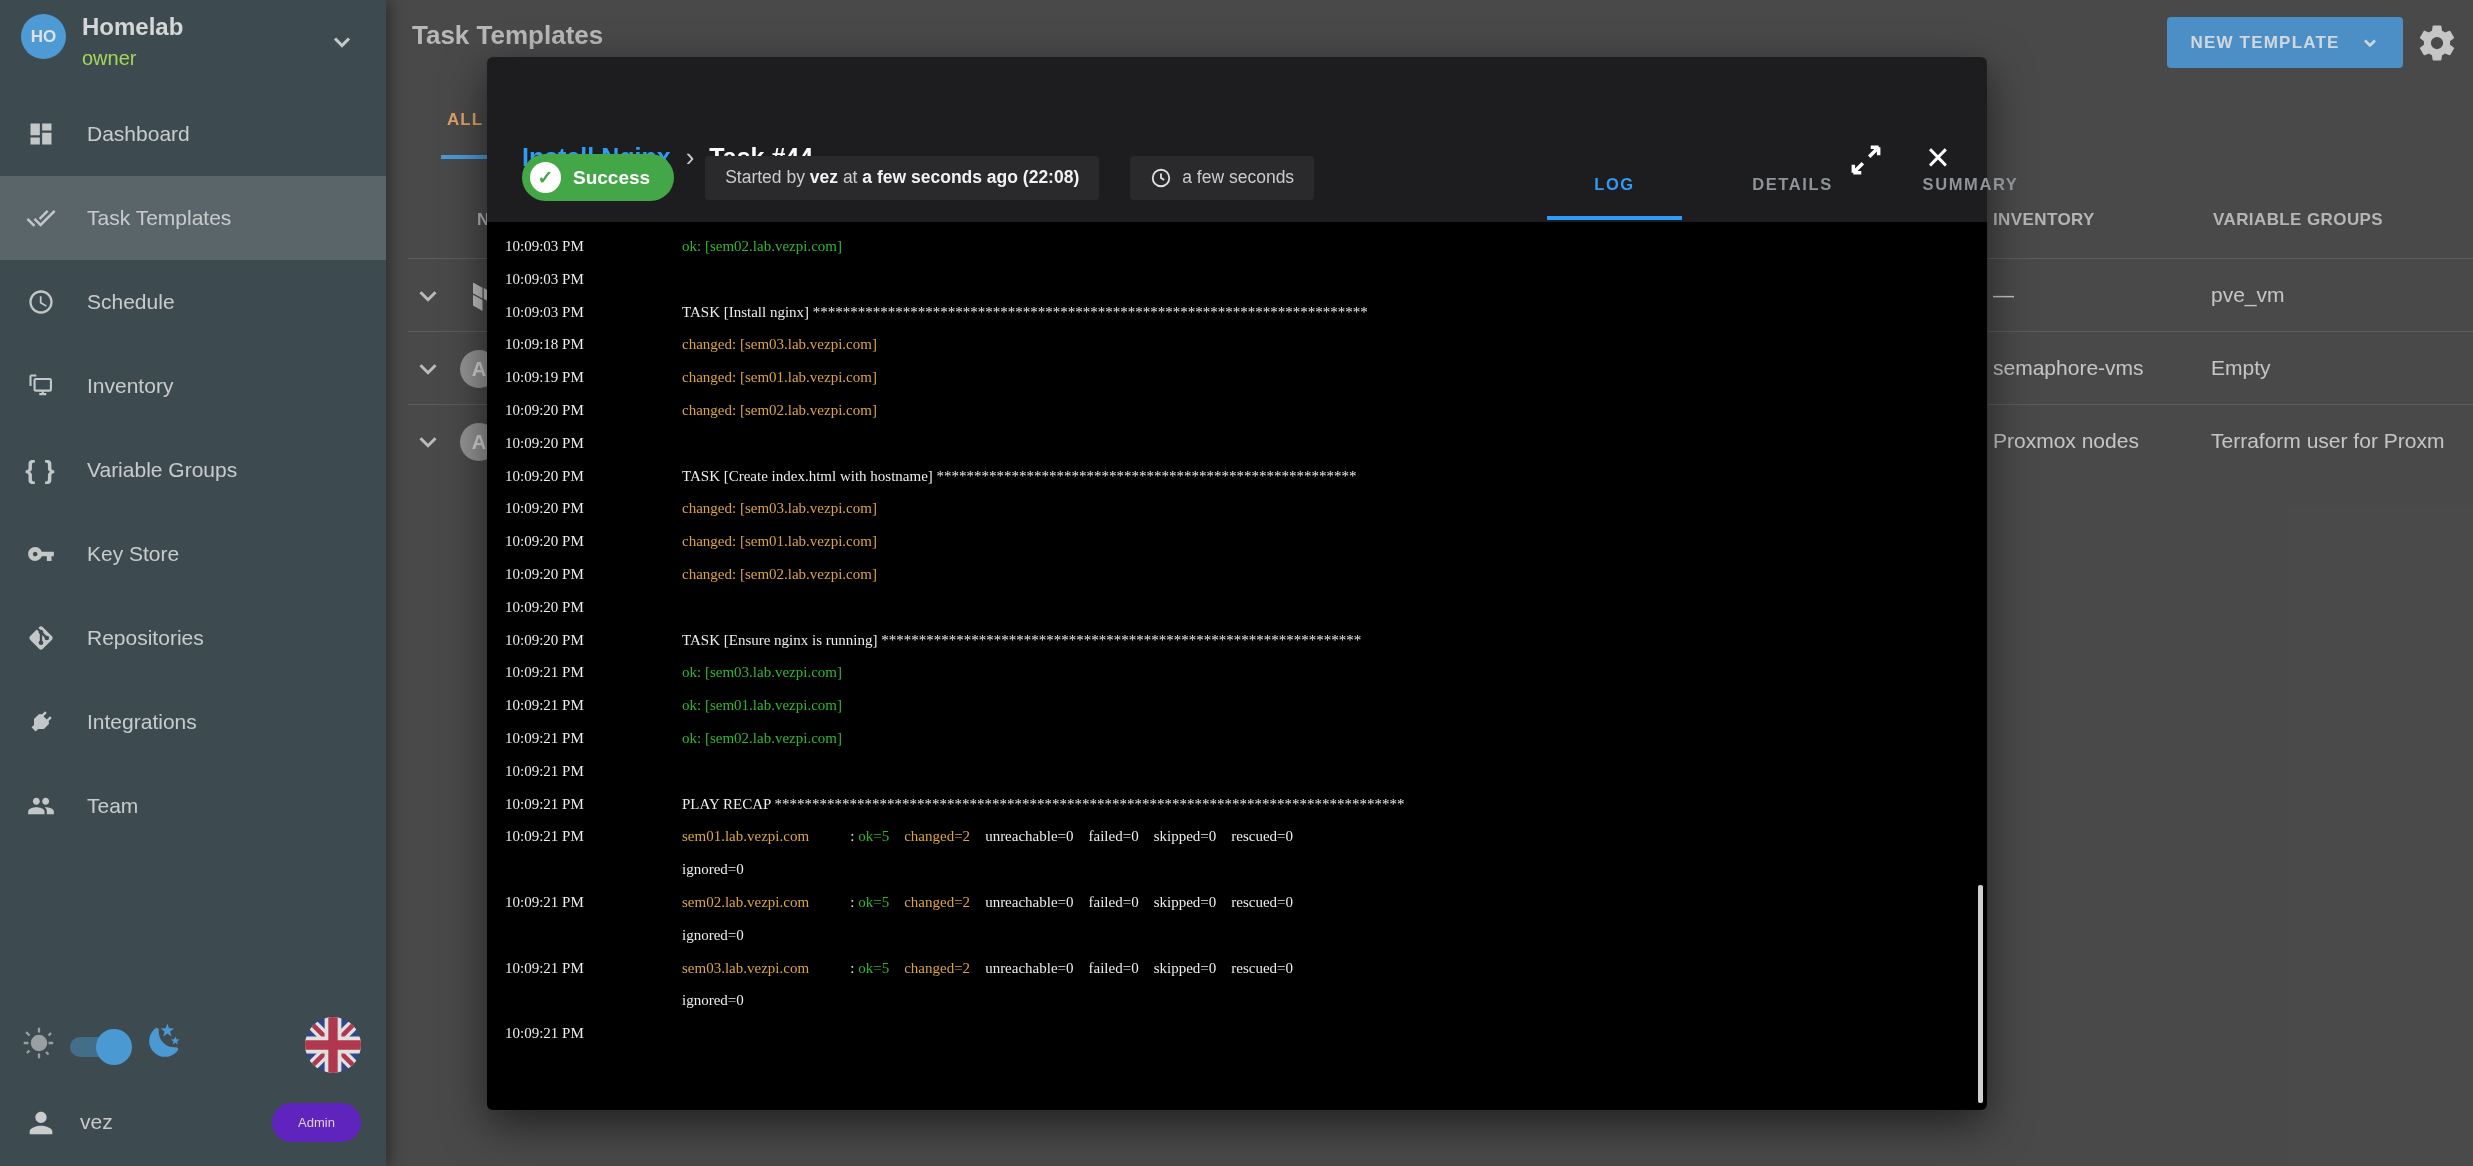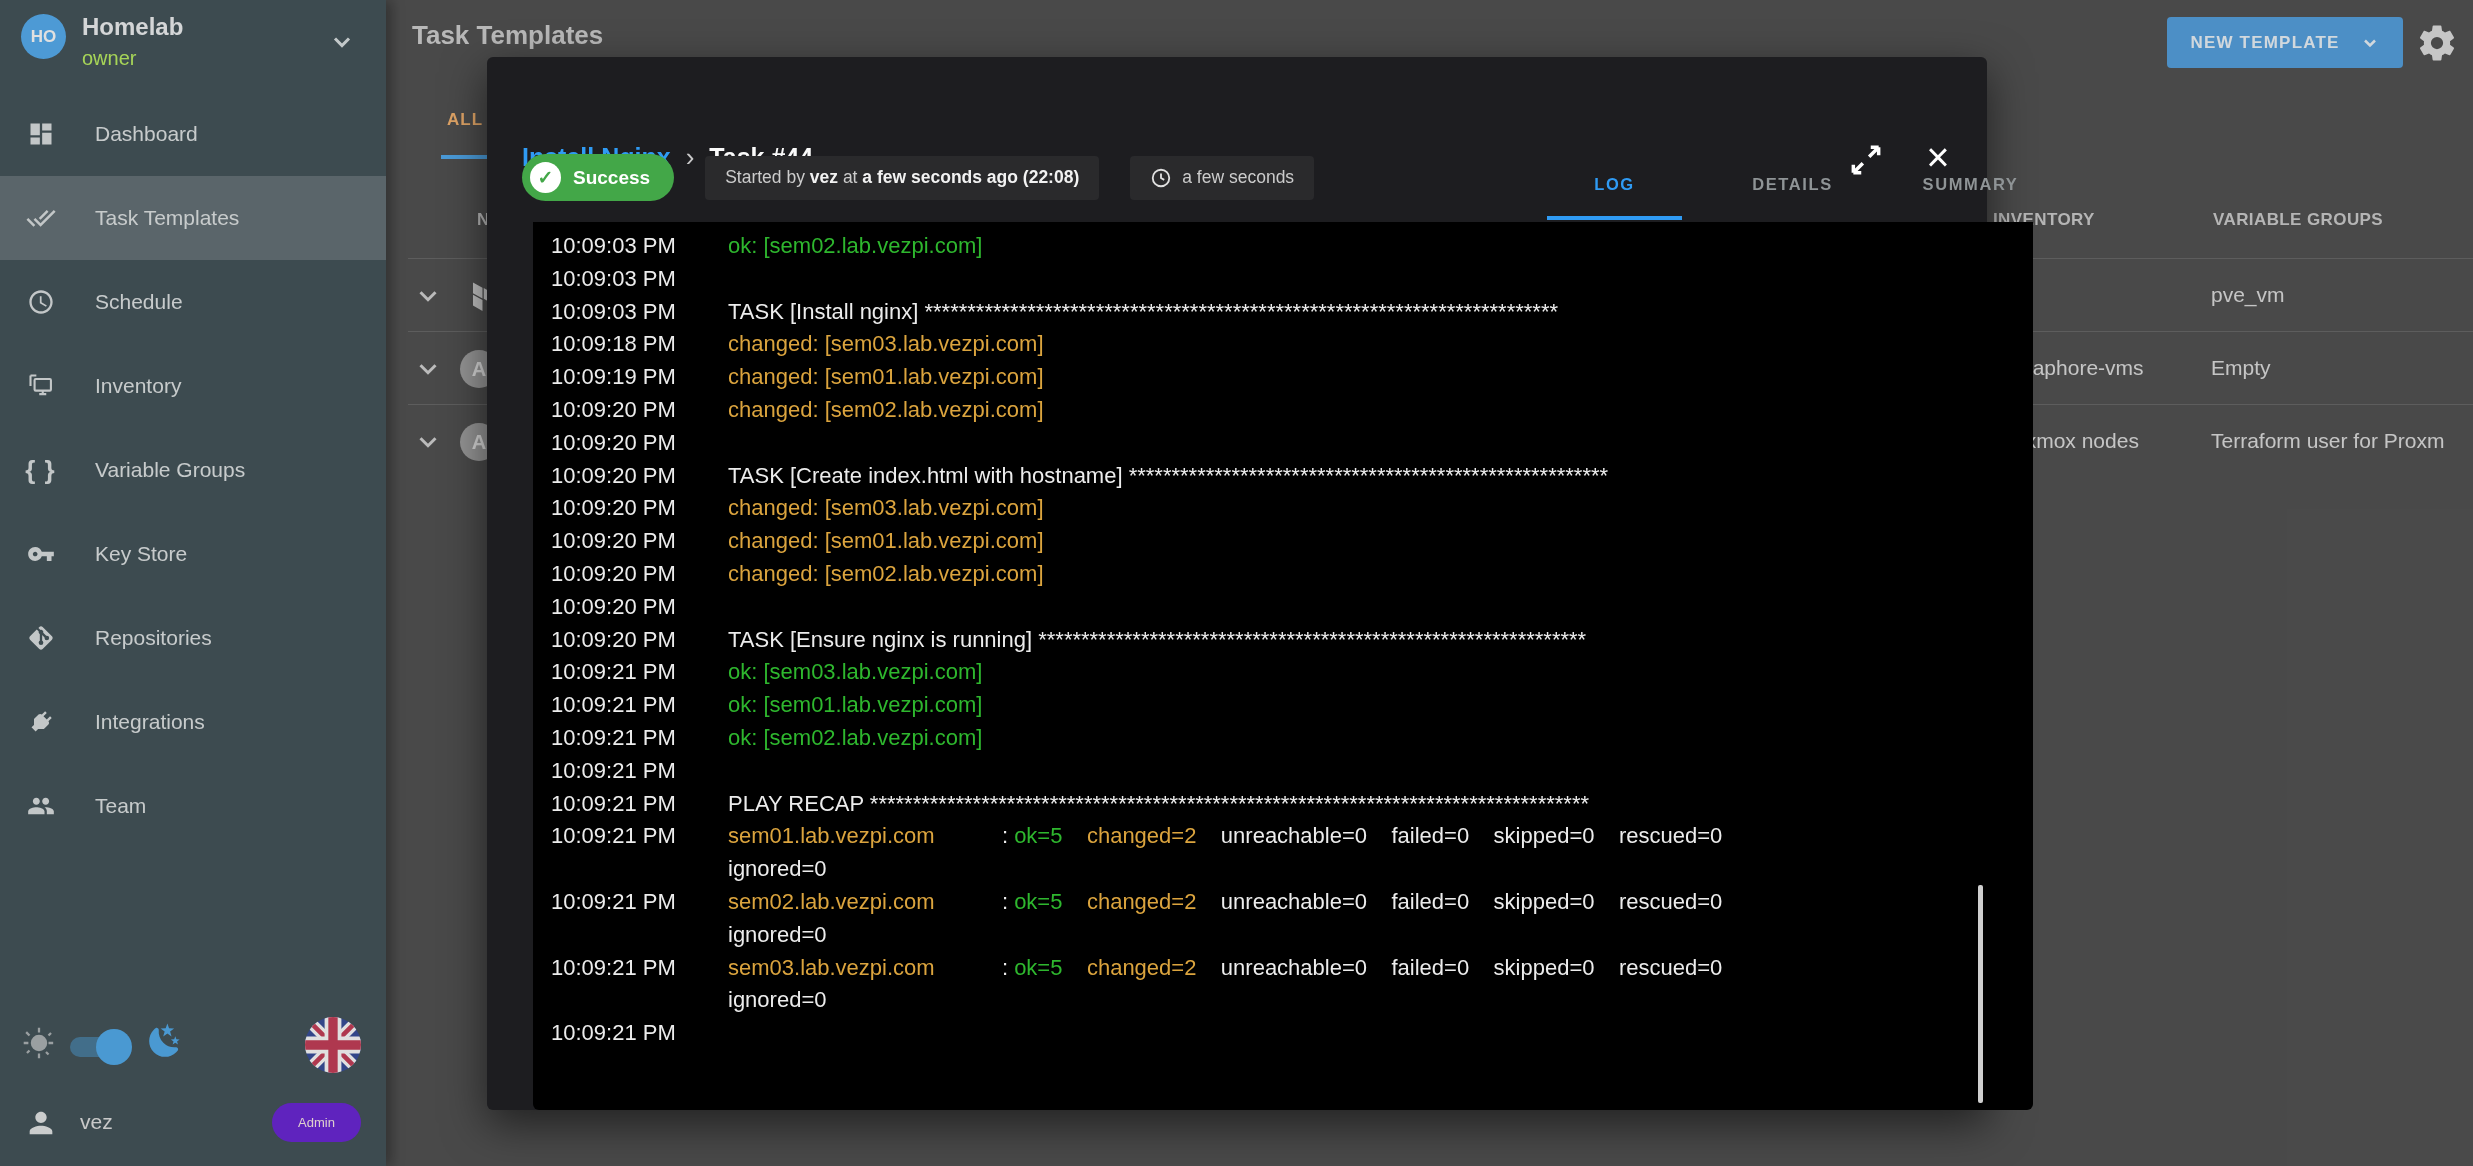--- a/index.html
+++ b/index.html
@@ -11,21 +11,21 @@
   .sidebar { position:absolute; left:0; top:0; width:386px; height:1166px;
              background:#46565c; z-index:1; box-shadow:6px 0 12px rgba(0,0,0,.30); }
   .sb-header { position:relative; height:92px; cursor:pointer; }
   .avatar { position:absolute; left:21px; top:14px; width:45px; height:45px; border-radius:50%;
             background:#58b0f3; color:#fff; font-size:17px; font-weight:bold;
             display:flex; align-items:center; justify-content:center; }
   .sb-title { position:absolute; left:82px; top:13px; font-size:24px; font-weight:bold; color:#f2f4f5; }
   .sb-sub   { position:absolute; left:82px; top:47px; font-size:20px; color:#bef264; }
   .sb-chevron { position:absolute; right:30px; top:28px; color:#dfe5e6; }
   .sb-menu { position:absolute; top:92px; left:0; right:0; }
-  .sb-item { height:84px; display:flex; align-items:center; padding-left:25px; gap:38px;
+  .sb-item { height:84px; display:flex; align-items:center; padding-left:25px; gap:30px;
              font-size:21px; color:#e3e7e8; cursor:pointer; }
   .sb-item.active { background:rgba(255,255,255,0.18); }
   .sb-icon { width:32px; height:32px; flex:none; display:flex; align-items:center; justify-content:center; color:#dfe3e4; }
   .braces { font-size:26px; font-weight:bold; letter-spacing:2px; color:#dfe3e4; }
 
   .sun-icon  { position:absolute; left:22px; top:1026px; width:34px; height:34px; color:#b0b6b8; }
   .toggle { position:absolute; left:70px; top:1037px; width:58px; height:20px; border-radius:10px;
             background:rgba(85,175,240,0.45); cursor:pointer; }
   .toggle-knob { position:absolute; right:-4px; top:-8px; width:36px; height:36px; border-radius:50%;
                  background:#55aff0; }
@@ -80,21 +80,21 @@
   .chip b { color:#f2f2f2; }
   .chip .clock-svg { width:22px; height:22px; color:#e0e0e0; }
   .tabs { position:absolute; left:1060px; top:92px; height:71px; display:flex;gap:43px; }
   .tab { width:135px; display:flex; align-items:center; justify-content:center; font-size:16.5px;
          font-weight:bold; letter-spacing:1.6px; color:#8f9496; cursor:pointer; position:relative; }
   .tab.active { color:#2f9bf4; }
   .tab.active::after { content:""; position:absolute; left:0; right:0; bottom:0; height:4px; background:#2f9bf4; }
 
   .log-area { position:absolute; left:0; top:165px; width:1500px; height:888px; background:#000;
               border-radius:0 0 6px 6px; padding:8px 0 0 18px; overflow:hidden;
-              font-family:Liberation Sans, sans-serif; font-size:22px;margin-left:46px; }
+              font-family:Liberation Serif, serif; font-size:15px; }
   .log-line { display:flex; line-height:32.8px; white-space:pre; }
   .log-time { width:177px; flex:none; color:#ececec; }
   .sw { color:#ececec; } .sg { color:#2eb72e; } .so { color:#dba43e; }
 
   .raw-log-btn { position:absolute; left:1246px; top:988px; width:224px; height:52px; border:none;
                  background:#5e7f91; color:#fff; font-family:inherit; font-size:17.5px; font-weight:bold;
                  letter-spacing:1.6px; border-radius:5px; cursor:pointer; }
   .scroll-thumb { position:absolute; left:1491px; top:828px; width:5px; height:218px; background:#cfcfcf;
                   border-radius:2px; cursor:grab; }
   svg { display:block; }

